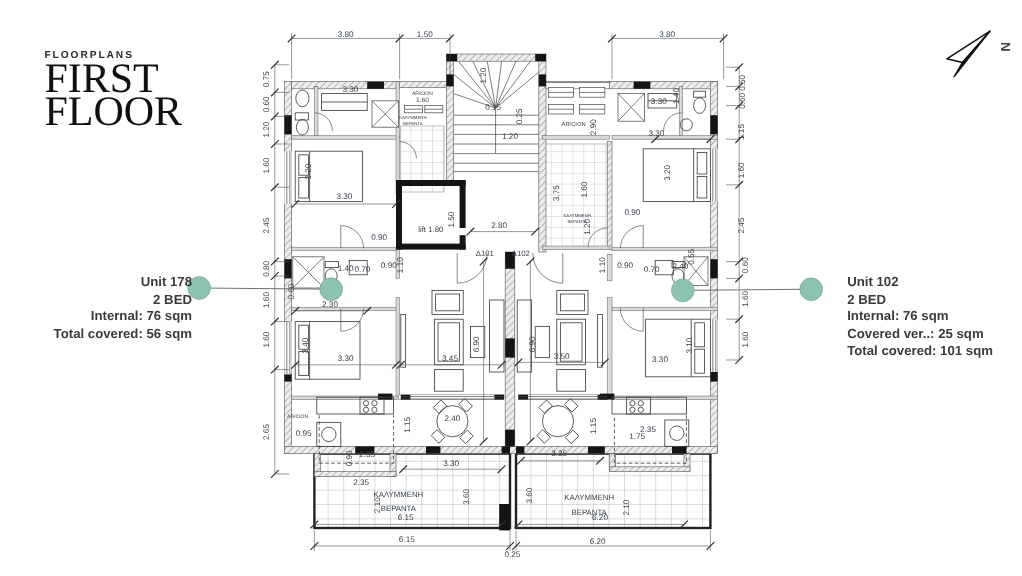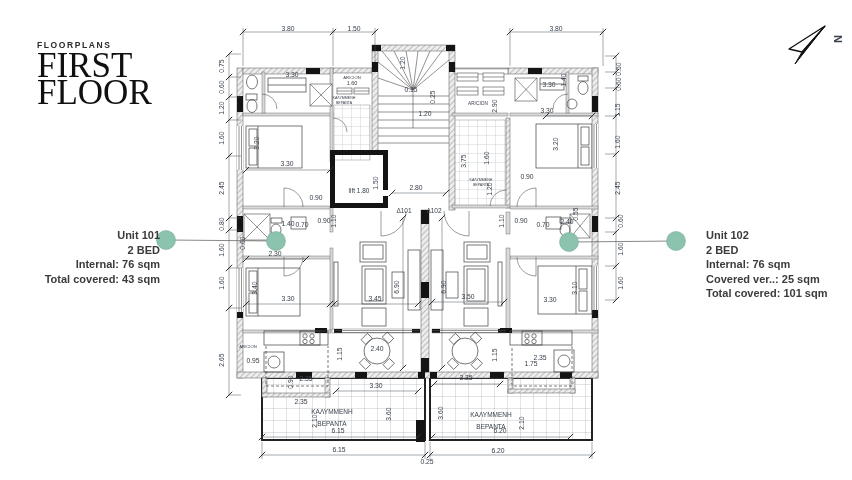--- a/index.html
+++ b/index.html
@@ -499,24 +499,24 @@
 
 <div class="title">
   <div class="eyebrow">FLOORPLANS</div>
   <div class="big">
     <div>FIRST</div>
     <div>FLOOR</div>
   </div>
 </div>
 
 <div class="unit unit-l">
-  <div>Unit 101</div>
+  <div>Unit 178</div>
   <div>2 BED</div>
   <div>Internal: 76 sqm</div>
-  <div>Total covered:  43 sqm</div>
+  <div>Total covered:  56 sqm</div>
 </div>
 <div class="unit unit-r">
   <div>Unit 102</div>
   <div>2 BED</div>
   <div>Internal: 76 sqm</div>
   <div>Covered ver..: 25 sqm</div>
   <div>Total covered: 101 sqm</div>
 </div>
 
 </div>

